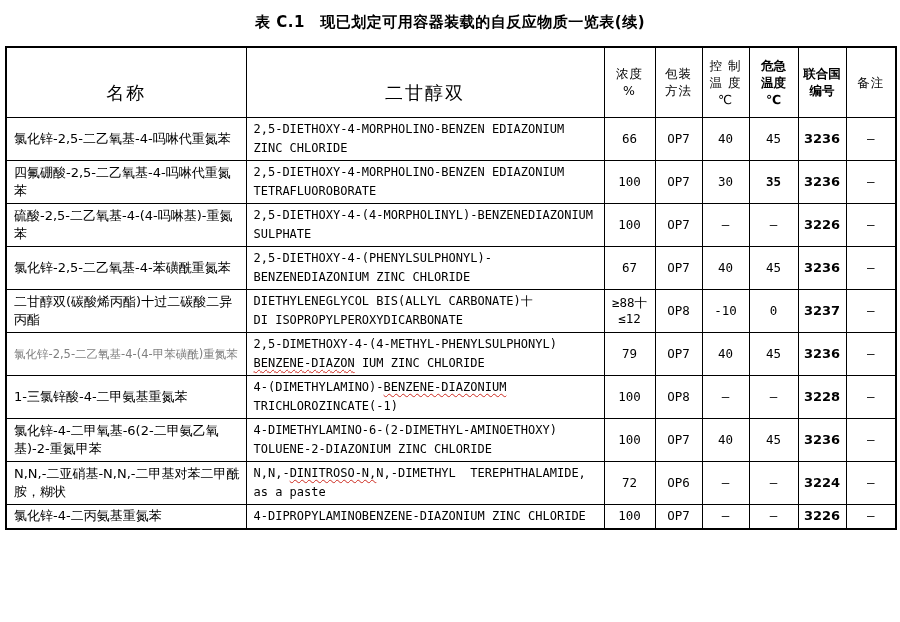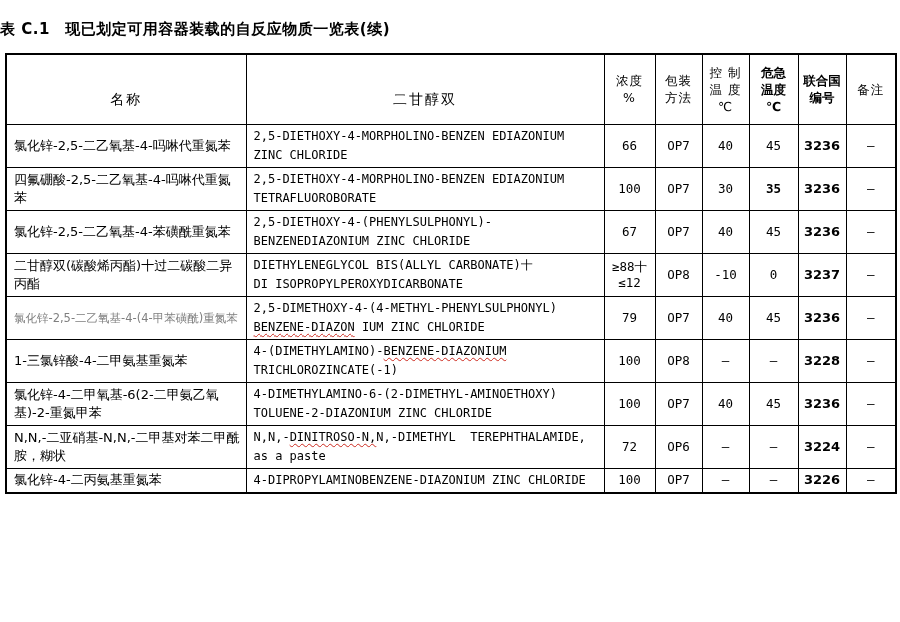--- a/index.html
+++ b/index.html
@@ -1,33 +1,33 @@
 <!DOCTYPE html>
 <html><head>
 <meta charset="utf-8">
 <style>
   html,body{margin:0;padding:0;}
   body{
     width:900px;height:622px;background:#ffffff;overflow:hidden;
     font-family:"DejaVu Sans","Liberation Sans",sans-serif;color:#000;
   }
   .title{
-    padding-top:20px;font-weight:bold;font-size:15px;
+    padding-top:13px;text-align:center;font-weight:bold;font-size:15px;
     letter-spacing:.5px;
   }
   table.main{
     border-collapse:collapse;table-layout:fixed;
     width:890px;margin:14px 0 0 5px;
     border:2px solid #000;
   }
   th,td{border:1px solid #000;vertical-align:middle;overflow:hidden;}
   thead tr{height:70px;}
   th{font-weight:normal;padding:0;}
   .hline{font-size:12.5px;line-height:17px;letter-spacing:1px;text-align:center;}
-  .hbig{font-size:14px;letter-spacing:2px;margin-top:20px;}
+  .hbig{font-size:18px;letter-spacing:2px;margin-top:20px;}
   .hbold .hline{font-weight:bold;letter-spacing:0;}
   .c-name{font-size:13px;line-height:18px;padding:1px 2px 1px 7px;}
   .c-name.muted{color:#7f7f7f;font-size:11.5px;white-space:nowrap;}
   .c-eng{
     font-family:"DejaVu Sans Mono","Liberation Mono",monospace;
     font-size:12px;line-height:19px;padding:2px 3px 2px 7px;white-space:pre-wrap;
   }
   .c-num{
     font-family:"DejaVu Sans Mono","Liberation Mono",monospace;
     font-size:12.5px;text-align:center;padding:1px;line-height:16px;
@@ -112,20 +112,32 @@
         <td class="c-num">
           <div>100</div>
         </td>
         <td class="c-num">OP7</td>
         <td class="c-num">30</td>
         <td class="c-num bold">35</td>
         <td class="c-num un-cell">3236</td>
         <td class="c-num">—</td>
       </tr>
       <tr>
+        <td class="c-name">硫酸-2,5-二乙氧基-4-(4-吗啉基)-重氮苯</td>
+        <td class="c-eng"><div class="eline"><span>2,5-DIETHOXY-4-(4-MORPHOLINYL)-BENZENEDIAZONIUM</span></div><div class="eline"><span>SULPHATE</span></div></td>
+        <td class="c-num">
+          <div>100</div>
+        </td>
+        <td class="c-num">OP7</td>
+        <td class="c-num">—</td>
+        <td class="c-num">—</td>
+        <td class="c-num un-cell">3226</td>
+        <td class="c-num">—</td>
+      </tr>
+      <tr>
         <td class="c-name">氯化锌-2,5-二乙氧基-4-苯磺酰重氮苯</td>
         <td class="c-eng"><div class="eline"><span>2,5-DIETHOXY-4-(PHENYLSULPHONYL)-</span></div><div class="eline"><span>BENZENEDIAZONIUM ZINC CHLORIDE</span></div></td>
         <td class="c-num">
           <div>67</div>
         </td>
         <td class="c-num">OP7</td>
         <td class="c-num">40</td>
         <td class="c-num">45</td>
         <td class="c-num un-cell">3236</td>
         <td class="c-num">—</td>

